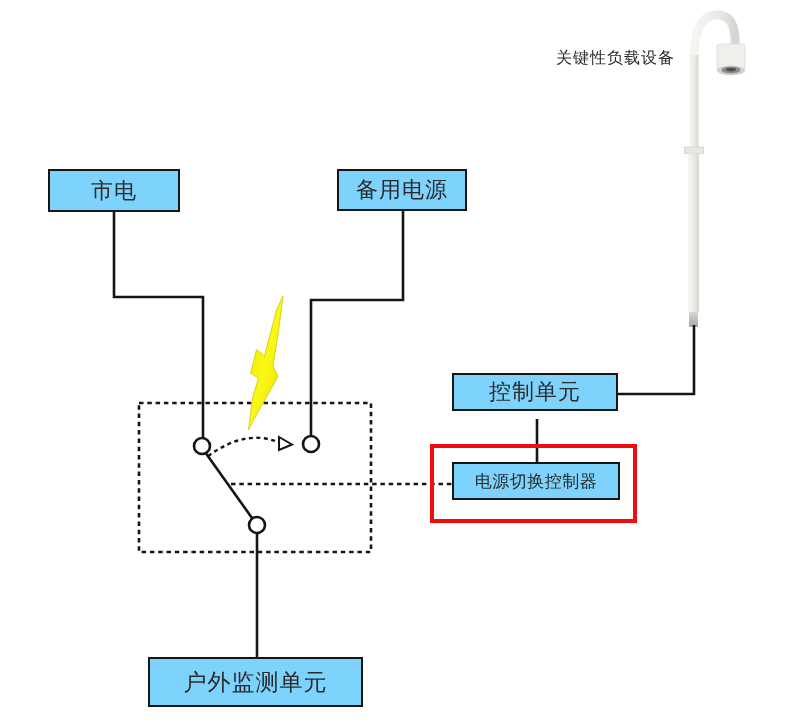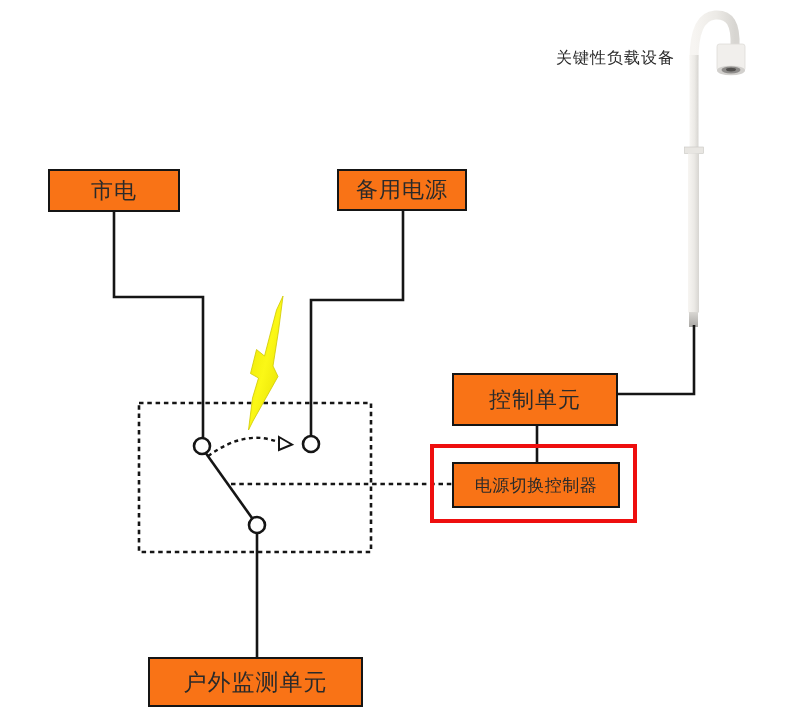--- a/index.html
+++ b/index.html
@@ -8,30 +8,30 @@
     width:798px;height:727px;
     background:#ffffff;
     overflow:hidden;
     font-family:"Liberation Serif","DejaVu Serif",serif;
   }
   #wires{position:absolute;left:0;top:0;width:798px;height:727px;}
   .box{
     position:absolute;
     box-sizing:border-box;
     border:2px solid #151515;
-    background:#f97316;
+    background:#7dd3fc;
     display:flex;align-items:center;justify-content:center;
     color:#2a2a2a;
     letter-spacing:1px;
     line-height:1;
   }
   .box-mains         {left:48px;  top:169px; width:132px; height:43px; font-size:22px;}
   .box-backup        {left:337px; top:169px; width:130px; height:42px; font-size:22px;}
-  .box-control       {left:452px; top:373px; width:166px; height:53px; font-size:22px;}
-  .box-switcher      {left:452px; top:462px; width:168px; height:46px; font-size:17px; letter-spacing:0.5px;}
+  .box-control       {left:452px; top:373px; width:166px; height:38px; font-size:22px;}
+  .box-switcher      {left:452px; top:462px; width:168px; height:38px; font-size:17px; letter-spacing:0.5px;}
   .box-load          {left:148px; top:657px; width:215px; height:50px; font-size:23px;}
   .red-frame{
     position:absolute;
     left:430px; top:444px; width:207px; height:79px;
     box-sizing:border-box;
     border:4px solid #ee0e0e;
     background:transparent;
   }
   .float-label{
     position:absolute;

